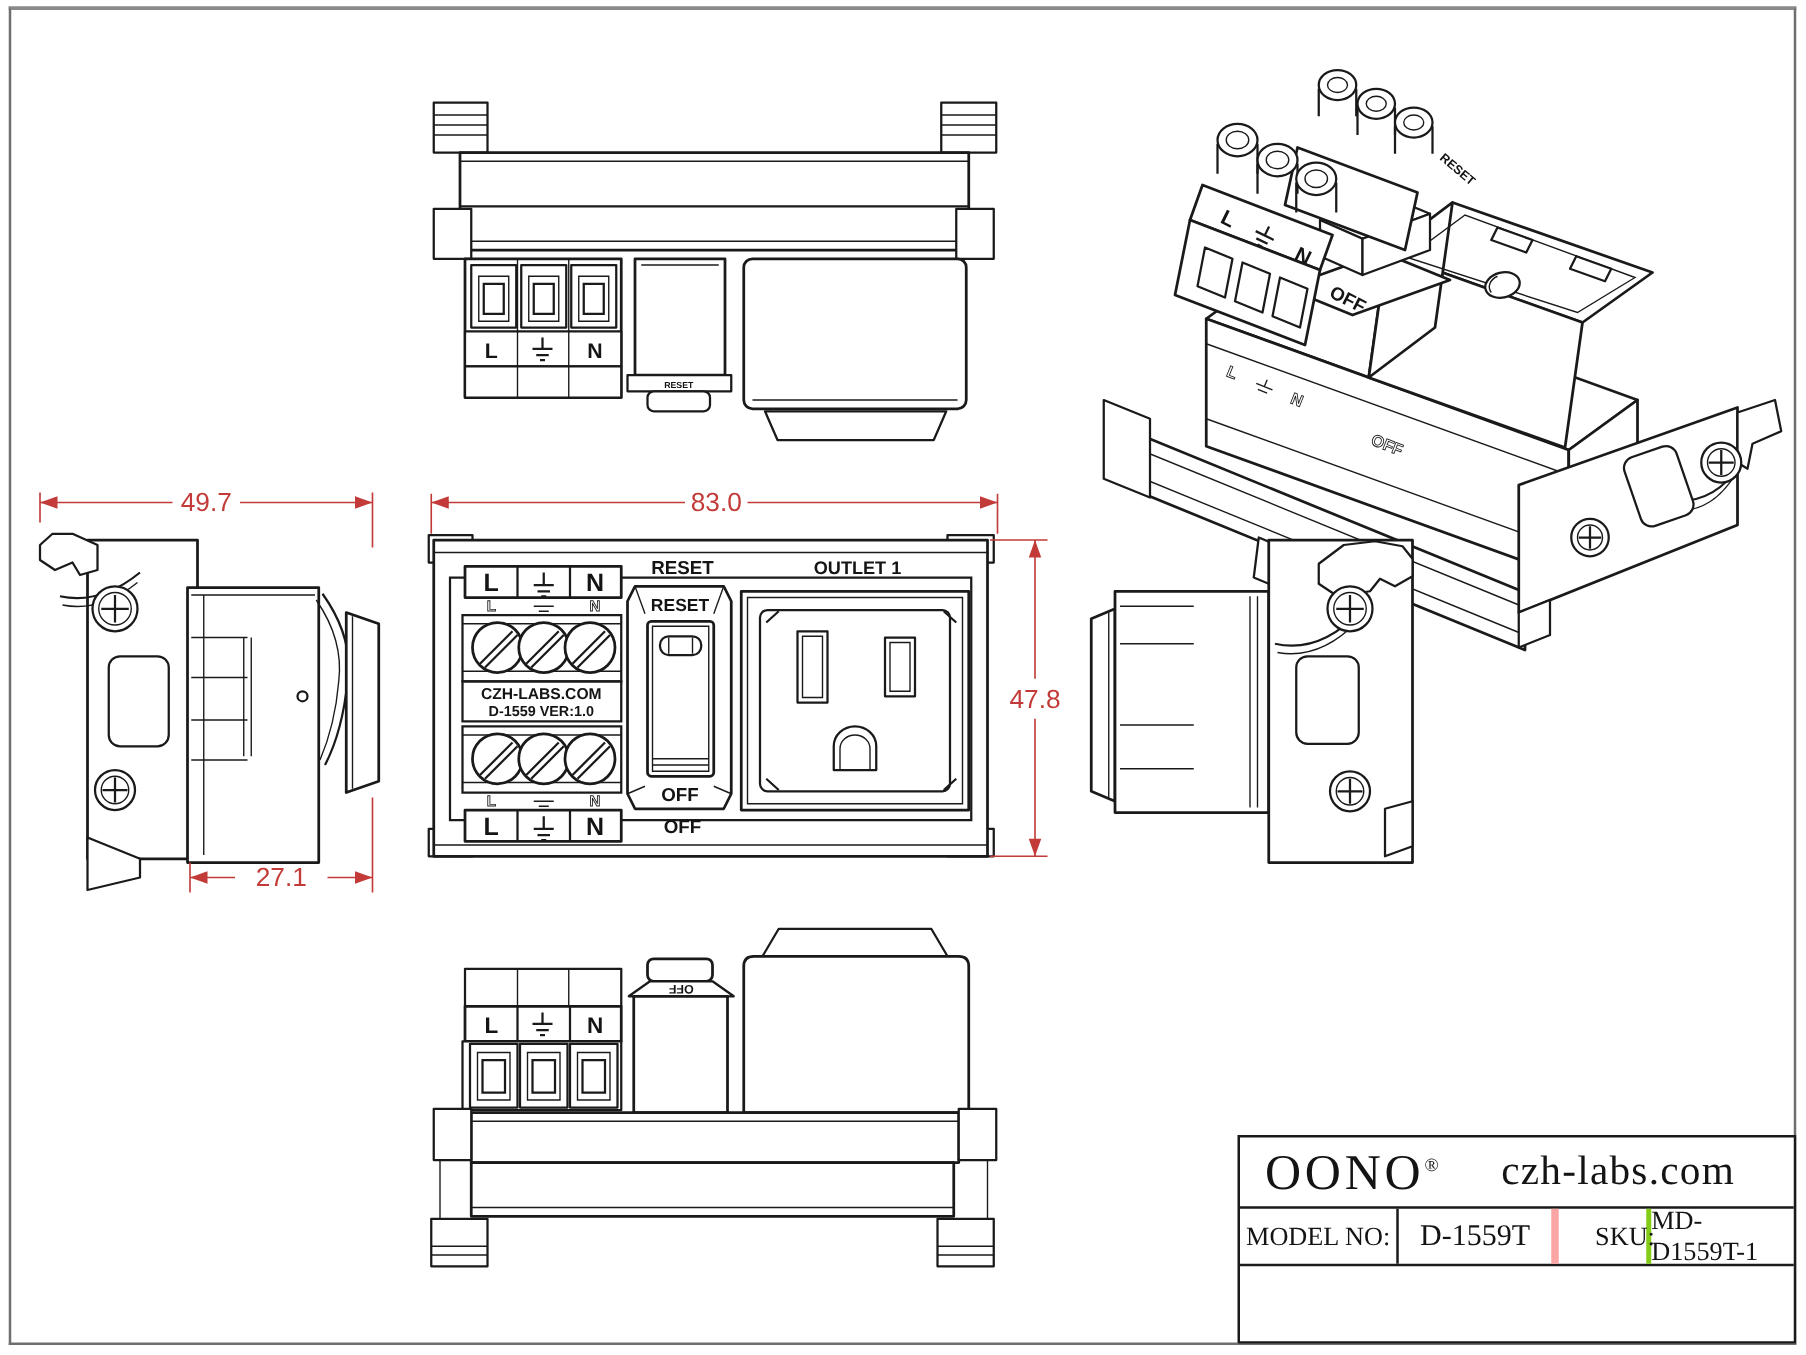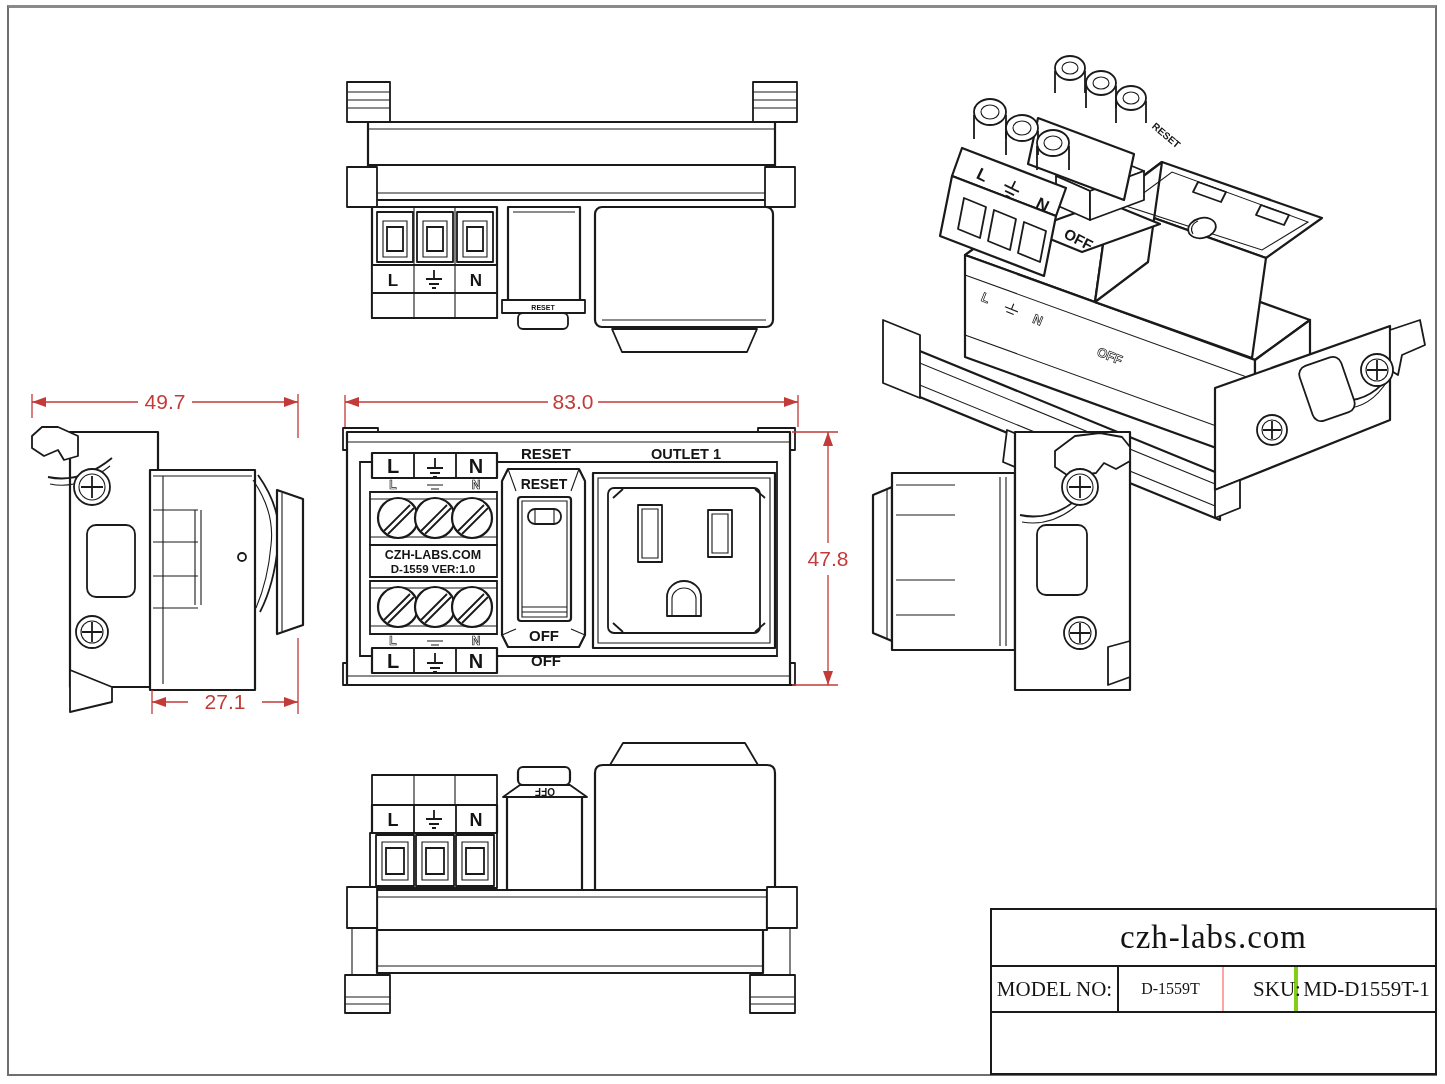--- a/index.html
+++ b/index.html
@@ -24,21 +24,21 @@
           border:2px solid #1a1a1a;box-sizing:border-box;background:#fff;
           font-family:"Liberation Serif",serif;color:#141414;}
   .tb-row1{height:55px;display:flex;align-items:center;border-bottom:2px solid #1a1a1a;}
   .tb-brand{font-size:40px;letter-spacing:3px;padding-left:20px;white-space:nowrap;}
   .tb-reg{font-size:15px;vertical-align:super;}
   .tb-site{flex:1;text-align:center;font-size:33px;letter-spacing:1px;}
   .tb-row2{height:44px;display:flex;border-bottom:2px solid #1a1a1a;}
   .tb-row3{height:62px;display:flex;}
   .tb-cell{display:flex;align-items:center;justify-content:center;box-sizing:border-box;}
   .c1{width:127px;border-right:2px solid #1a1a1a;font-size:21px;}
-  .c2{width:105px;border-right:2px solid #fca5a5;font-size:16px;}
+  .c2{width:128px;border-right:6px solid #fca5a5;font-size:24px;}
   .c3{width:74px;border-right:4px solid #84cc16;font-size:21px;padding-left:36px;}
   .c4{flex:1;font-size:21px;}
   .unitmm{font-family:"Liberation Sans",sans-serif;font-weight:bold;font-size:29px;}
 </style>
 </head>
 <body>
 
 <div class="page">
   <div class="frame"></div>
 
@@ -435,20 +435,21 @@
       <path class="ln" d="M22,228v47 M460,228v47"></path>
       <rect class="ol2" x="15" y="275" width="45" height="38"></rect>
       <path class="ln" d="M15,297h45 M15,304h45"></path>
       <rect class="ol2" x="420" y="275" width="45" height="38"></rect>
       <path class="ln" d="M420,297h45 M420,304h45"></path>
     </g>
   </svg>
 
   <div class="tblock">
     <div class="tb-row1">
+      <div class="tb-brand"><span>OONO</span><sup class="tb-reg">®</sup></div>
       <div class="tb-site">czh-labs.com</div>
     </div>
     <div class="tb-row2">
       <div class="tb-cell c1">MODEL NO:</div>
       <div class="tb-cell c2">D-1559T</div>
       <div class="tb-cell c3">SKU:</div>
       <div class="tb-cell c4">MD-D1559T-1</div>
     </div>
   </div>
 </div>

